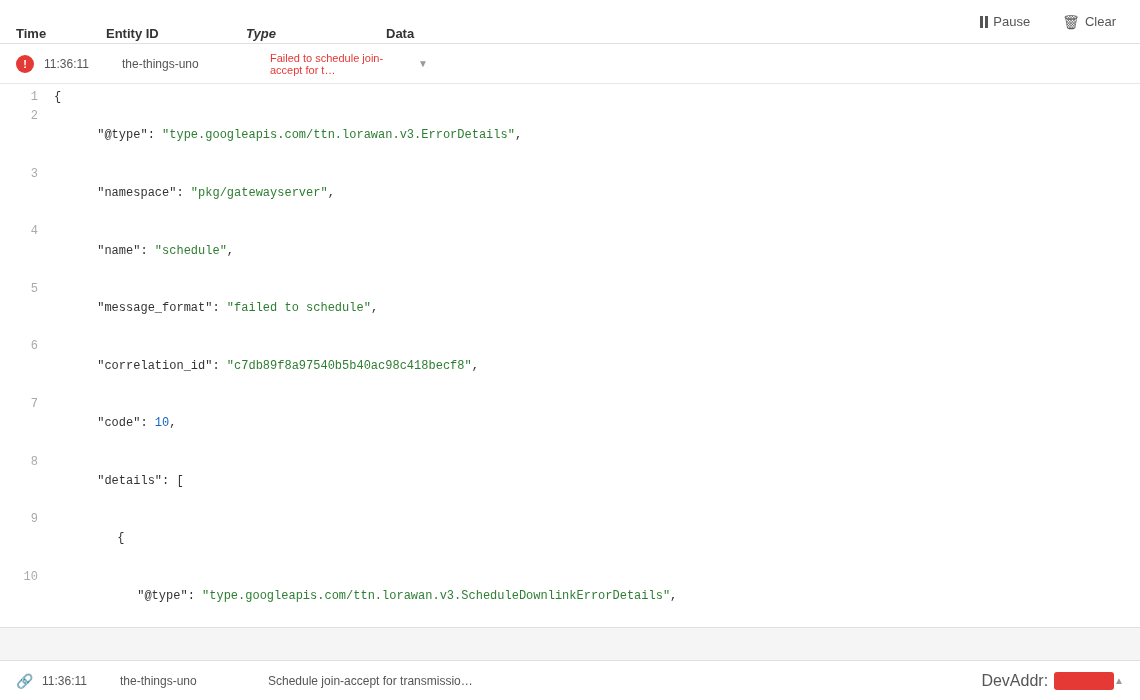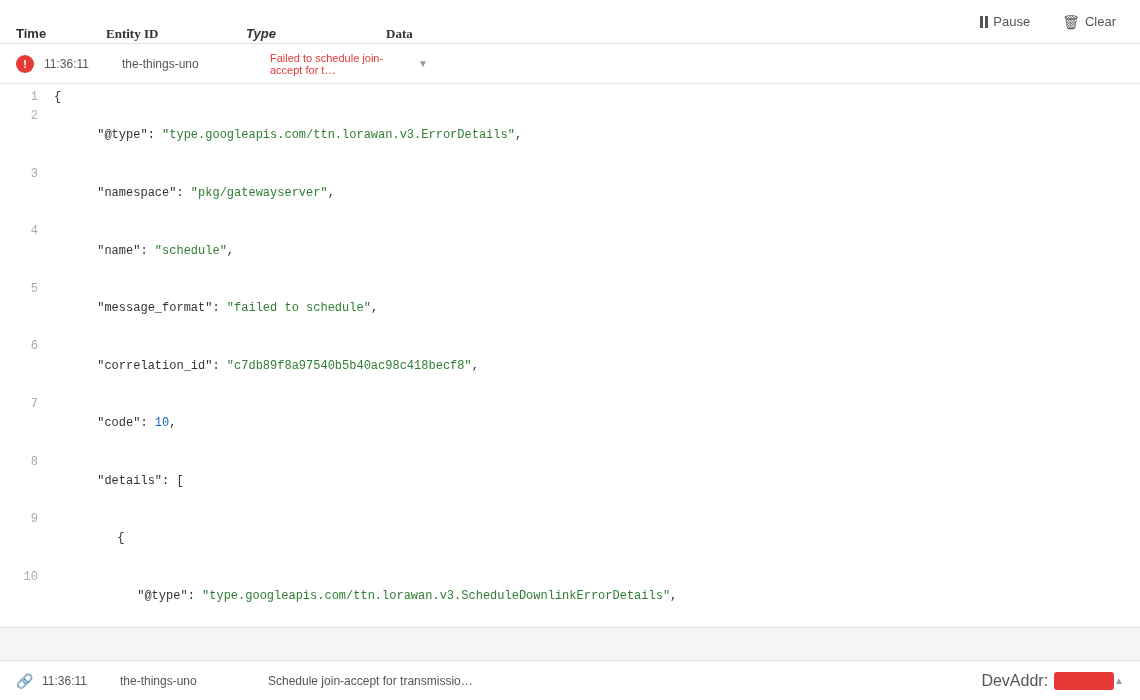--- a/index.html
+++ b/index.html
@@ -22,23 +22,23 @@
       height: 44px;
       position: relative;
     }
     .header-col {
       color: #333;
       font-weight: 600;
       font-size: 13px;
       margin-top: 24px;
     }
     .col-time { width: 90px; }
-    .col-entity { width: 140px; font-family: Liberation Serif, serif; }
+    .col-entity { width: 140px; }
     .col-type { width: 140px; font-style: italic; }
-    .col-data { flex: 1; font-family: Liberation Serif, serif; }
+    .col-data { flex: 1; }
     .header-actions {
       display: flex;
       align-items: center;
       gap: 16px;
       margin-left: auto;
     }
     .btn-pause, .btn-clear {
       display: flex;
       align-items: center;
       gap: 5px;

